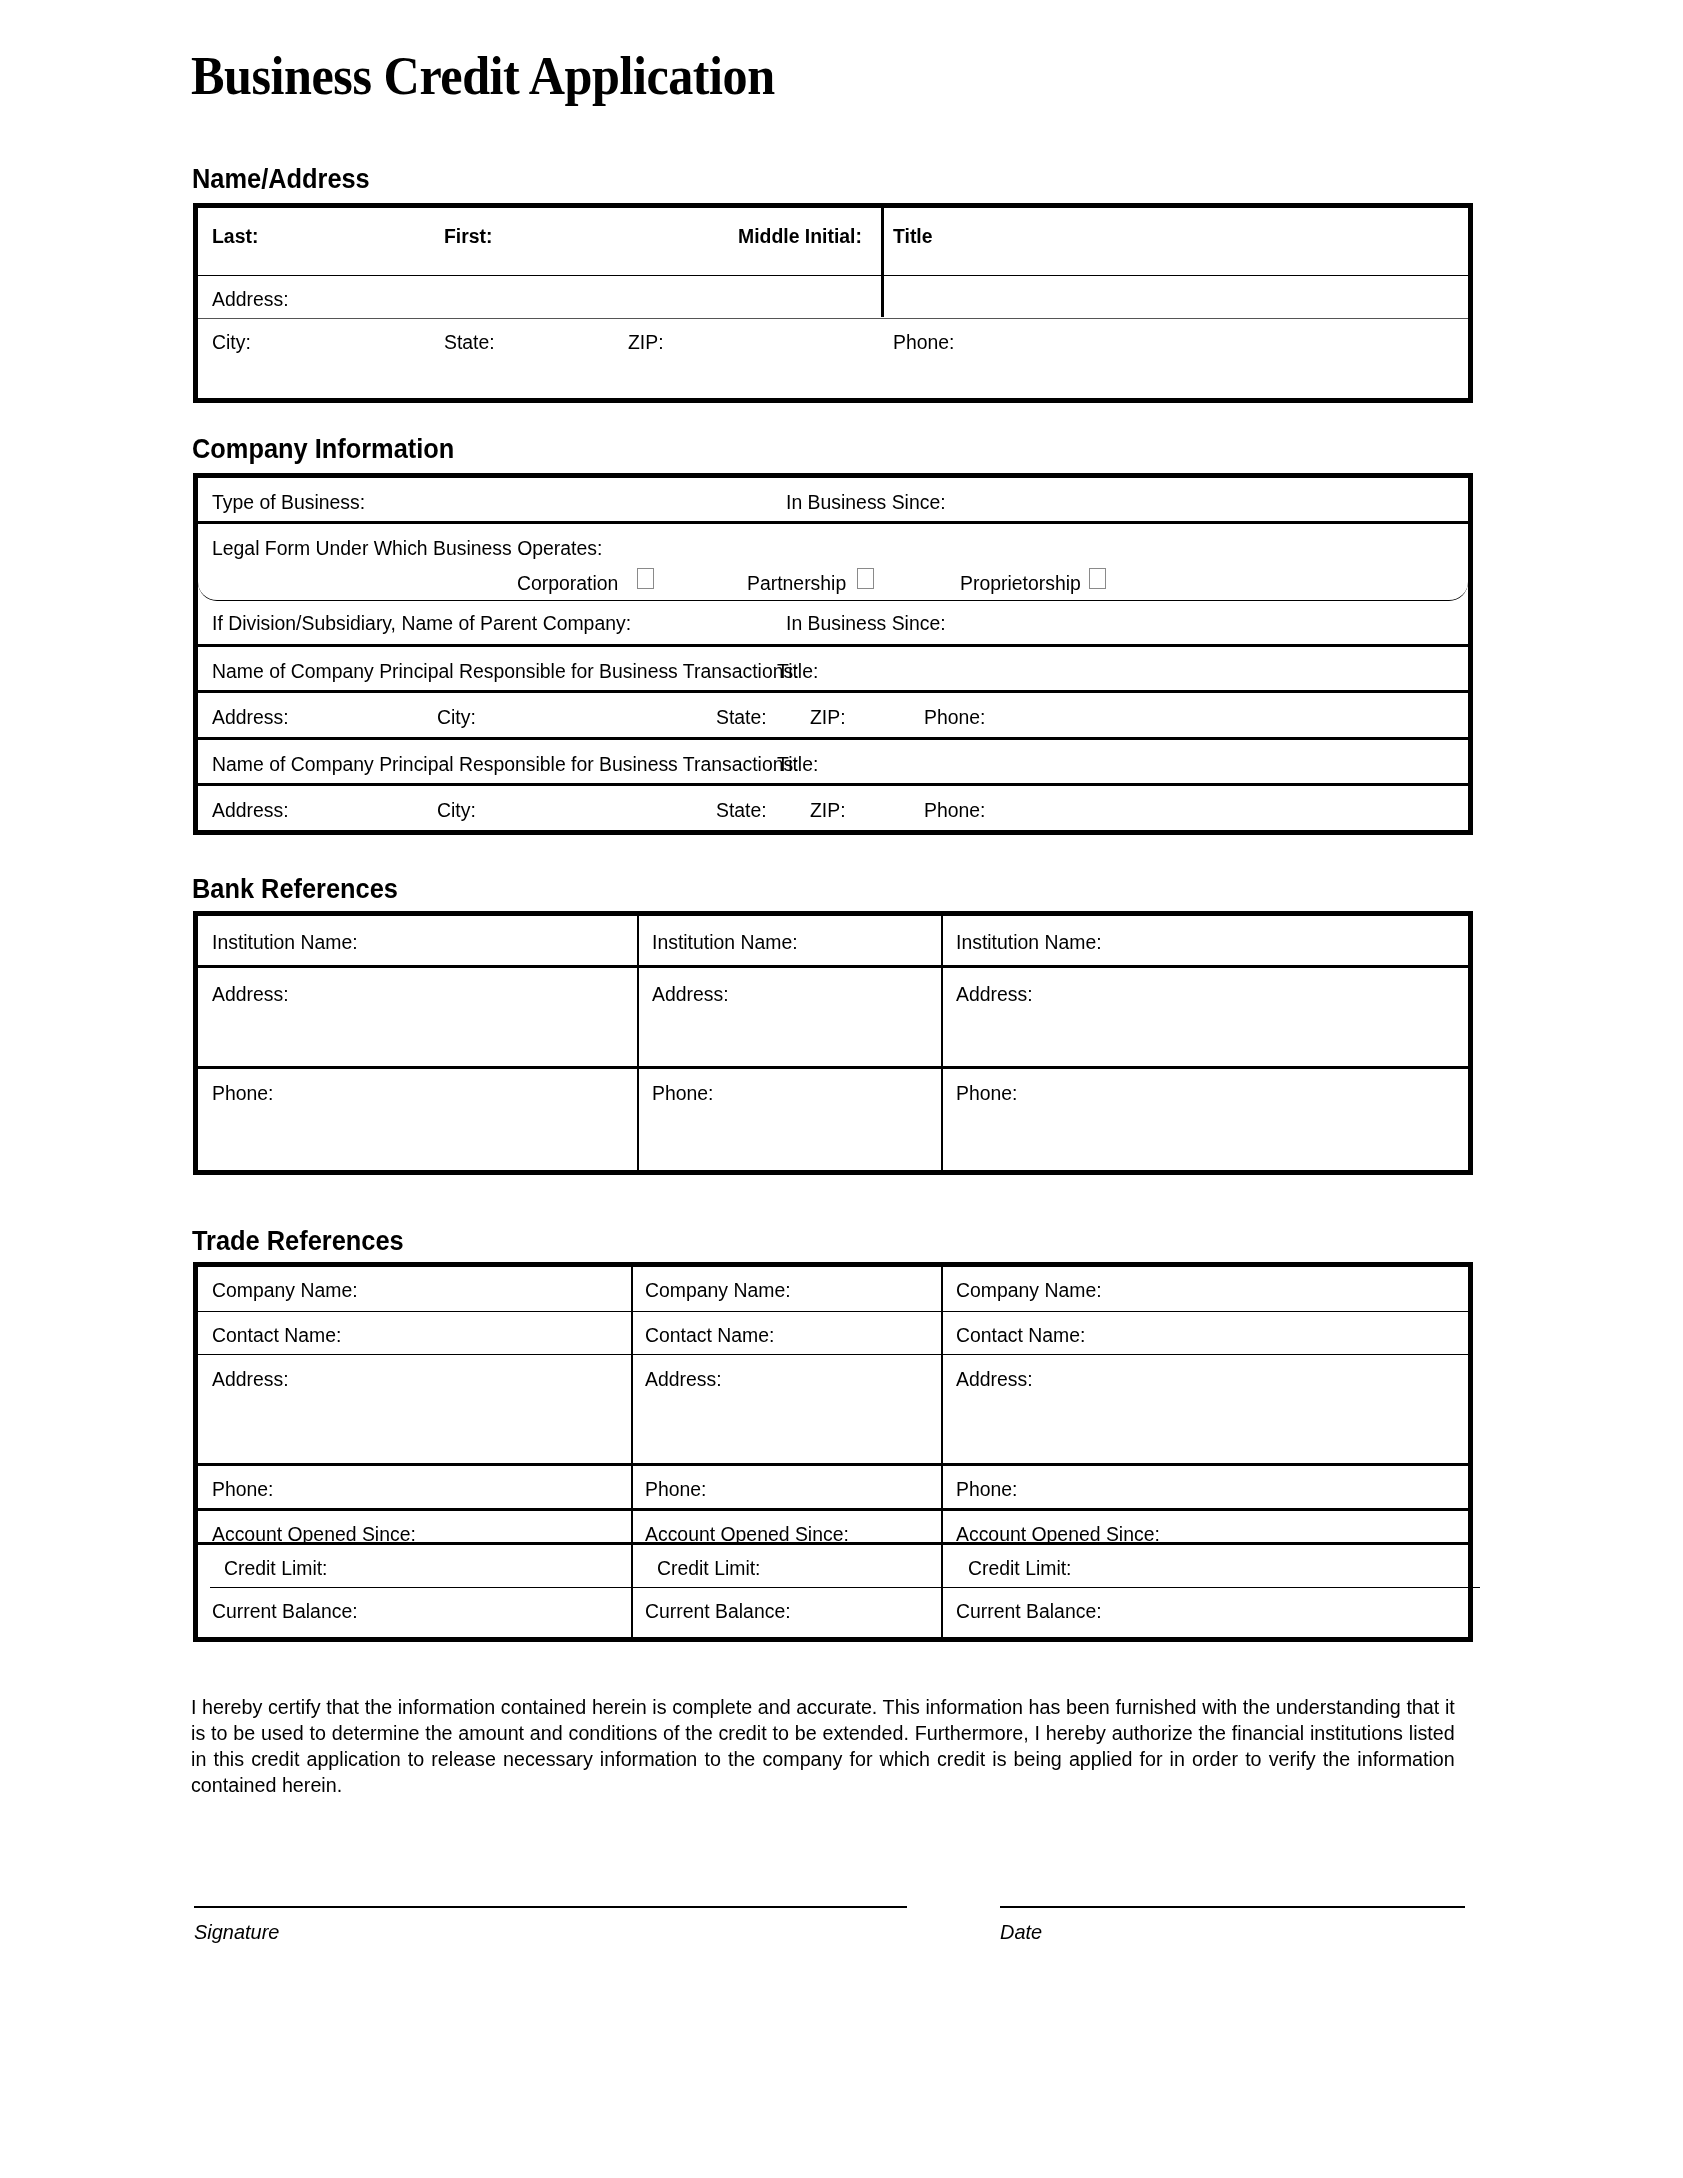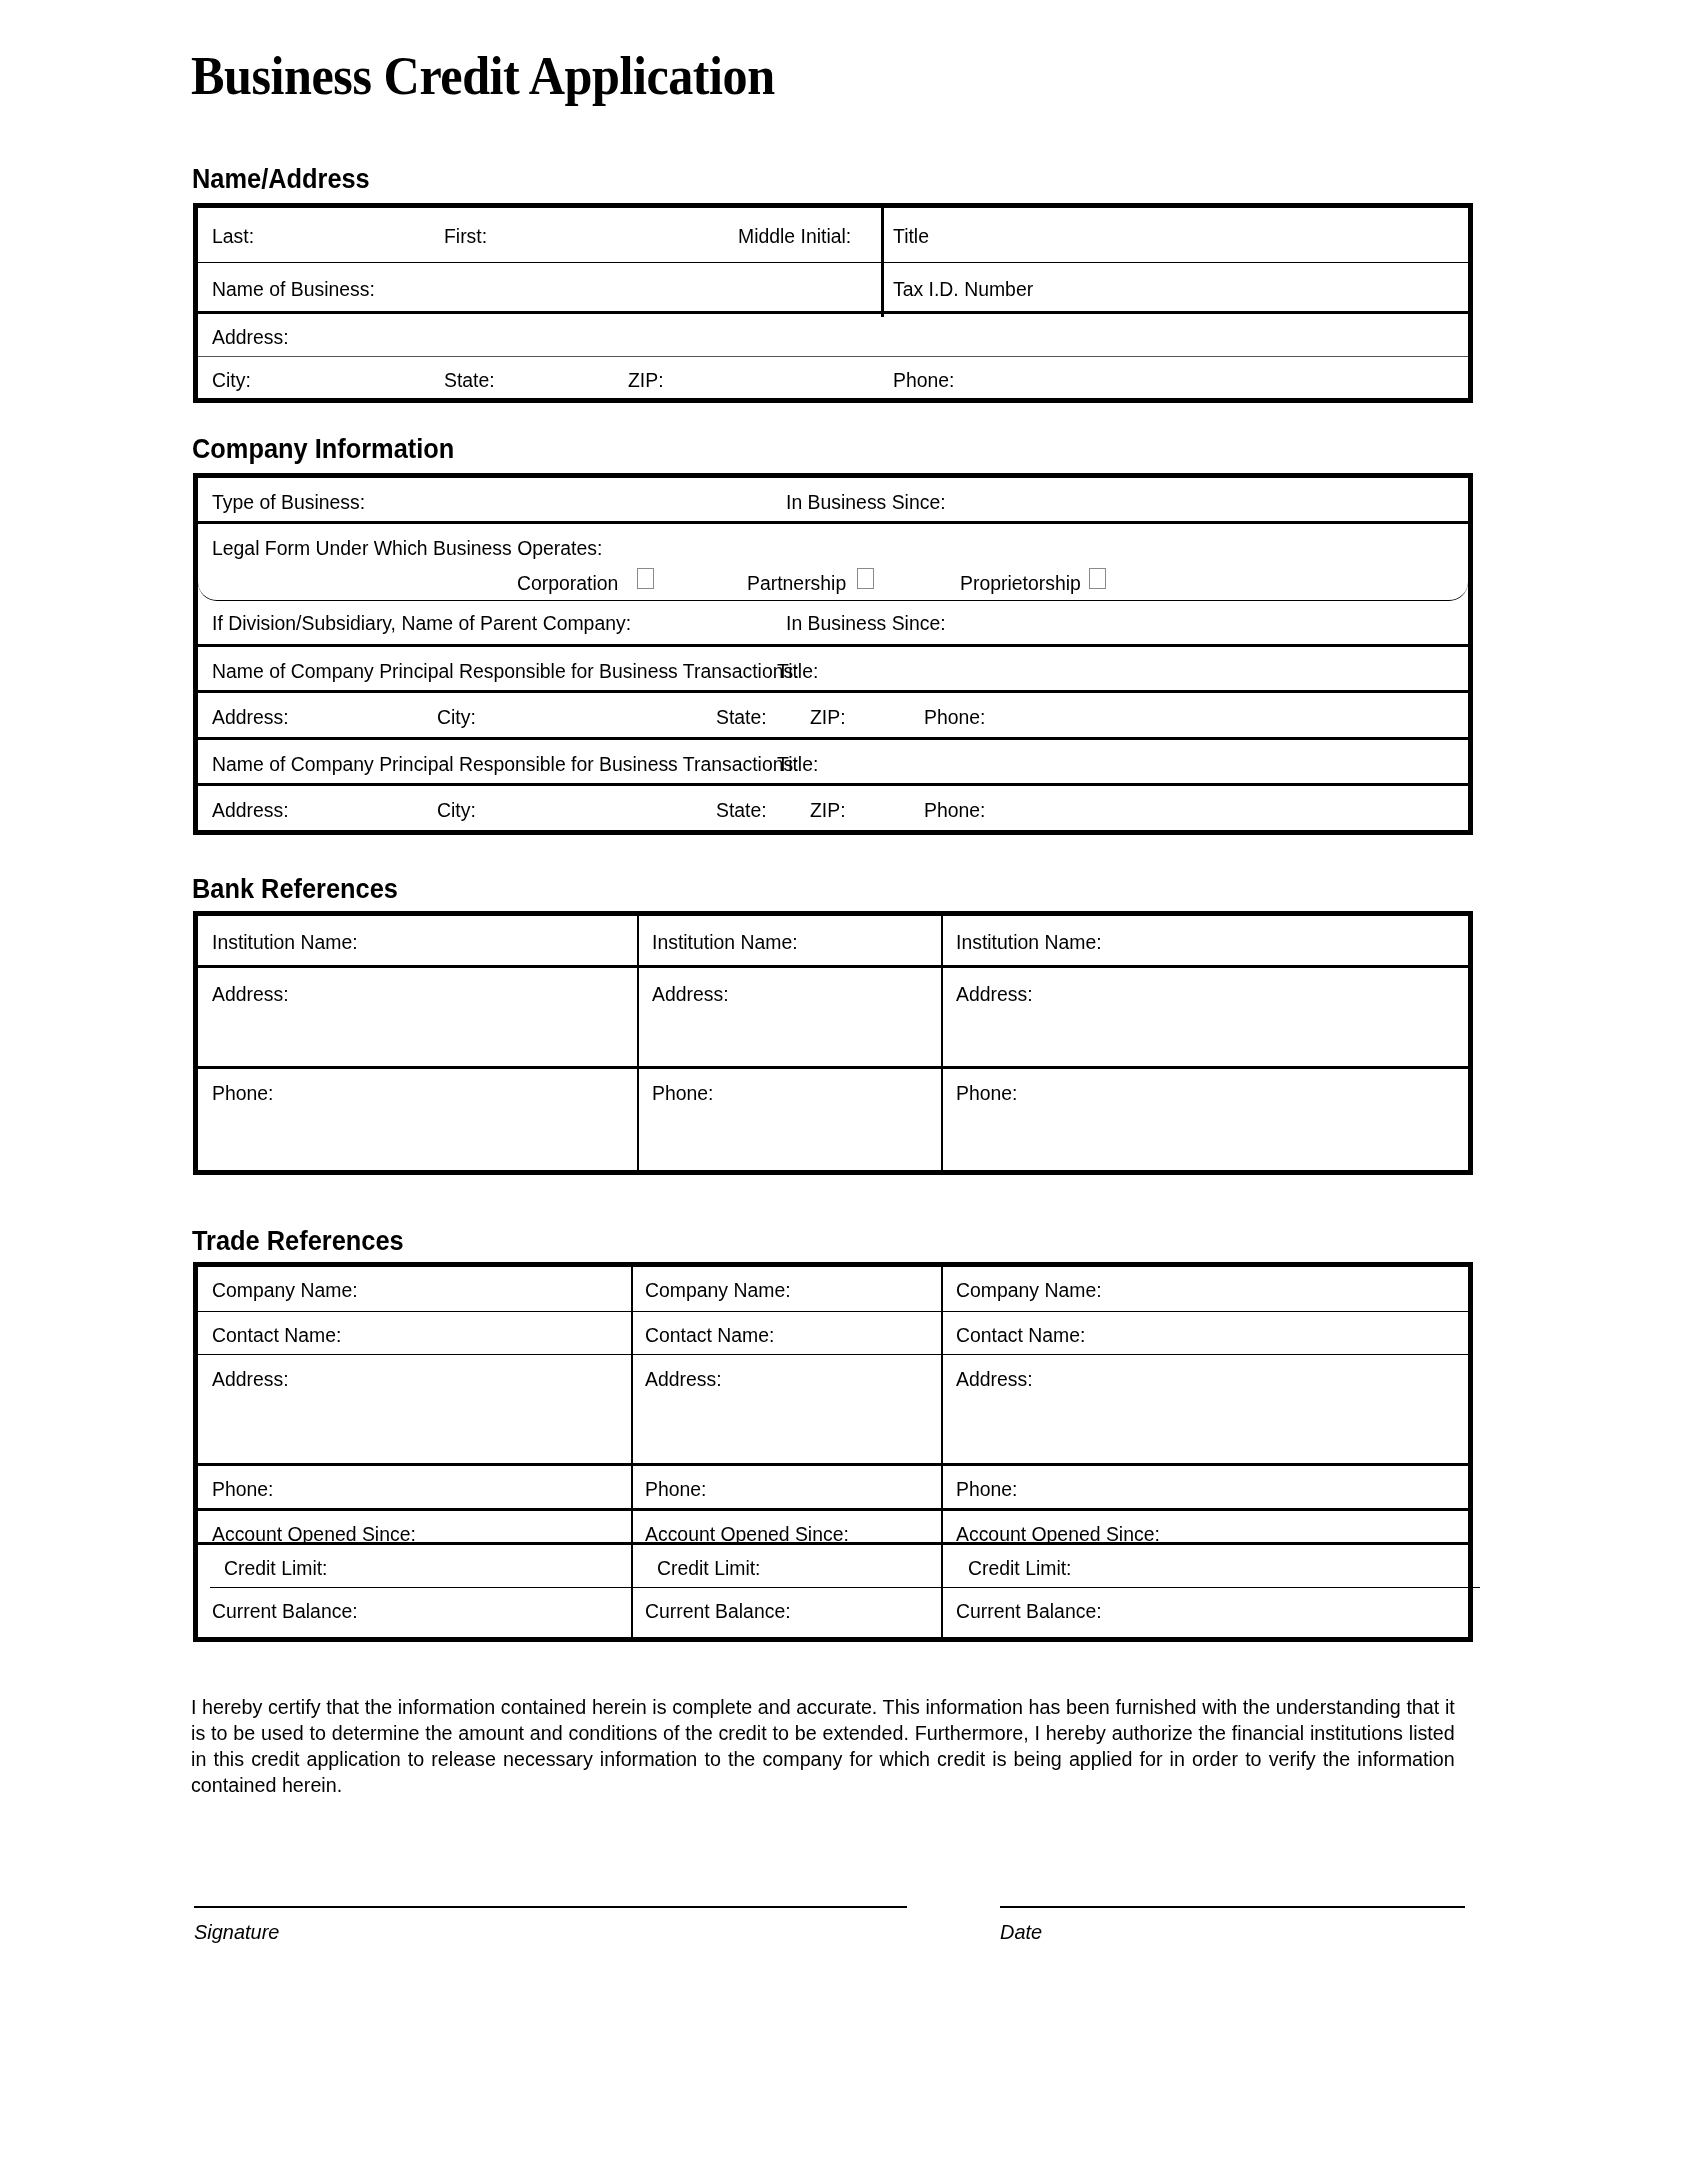--- a/index.html
+++ b/index.html
@@ -137,35 +137,29 @@
 <body>
 
 <div class="page">
 
   <div class="doc-title">Business Credit Application</div>
 
   <div class="section-heading" style="top:166px;">Name/Address</div>
 
   <div class="tbl" id="tbl-name-address" style="left:193px; top:203px; width:1280px; height:200px;">
 
-    <div class="row thin" style="height:55px;">
+    <div class="row thin" style="height:68px;font-weight:bold;">
       <div class="cellwrap">
         <div class="lbl" style="left:14px; top:18px;">Last:</div>
         <div class="lbl" style="left:246px; top:18px;">First:</div>
         <div class="lbl" style="left:540px; top:18px;">Middle Initial:</div>
         <div class="lbl" style="left:695px; top:18px;">Title</div>
       </div>
     </div>
 
-    <div class="row" style="height:51px;">
-      <div class="cellwrap">
-        <div class="lbl" style="left:14px; top:16px;">Name of Business:</div>
-        <div class="lbl" style="left:695px; top:16px;">Tax I.D. Number</div>
-      </div>
-    </div>
 
     <div class="row hair" style="height:43px;">
       <div class="cellwrap">
         <div class="lbl" style="left:14px; top:13px;">Address:</div>
       </div>
     </div>
 
     <div class="row last" style="height:41px;">
       <div class="cellwrap">
         <div class="lbl" style="left:14px; top:13px;">City:</div>

